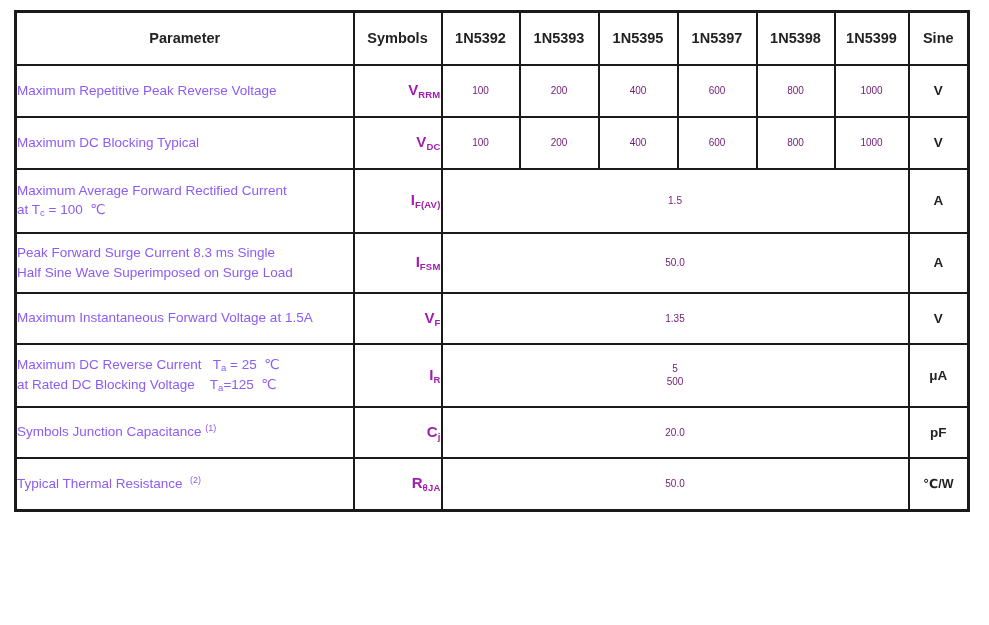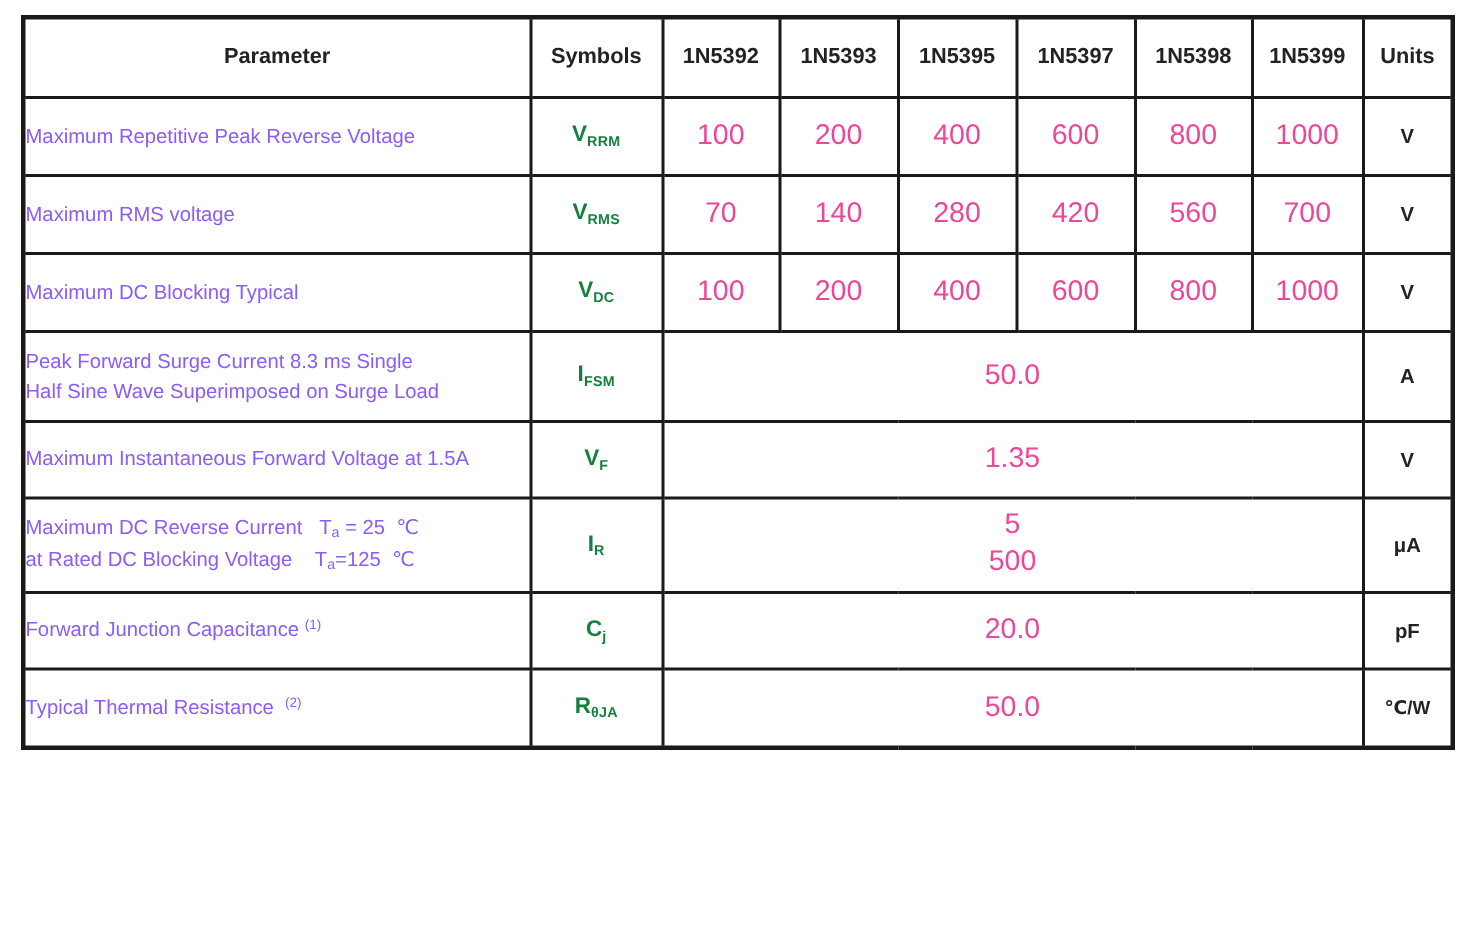--- a/index.html
+++ b/index.html
@@ -42,36 +42,36 @@
   }
   td.param {
     text-align: left;
     padding-left: 13px;
     padding-right: 6px;
     font-size: 13.5px;
     line-height: 1.45;
     color: #8b5cf6;
   }
   td.sym {
-    text-align: center;
+    text-align: right;
     font-weight: bold;
     font-size: 15px;
-    color: #15803d;
+    color: #a21caf;
     margin-top: 24px;
   }
   td.sym sub, td.sym .ssub {
     font-size: 9.5px;
     font-weight: bold;
     vertical-align: -3px;
     letter-spacing: 0.2px;
   }
   td.val {
     text-align: center;
-    font-size: 19px;
-    color: #ec4899;
+    font-size: 10px;
+    color: #701a75;
   }
   td.unit {
     text-align: center;
     font-weight: bold;
     font-size: 13.5px;
     color: #222;
   }
   td.unit.small { font-size: 12.5px; }
   td.param sub {
     font-size: 9.5px;
@@ -103,59 +103,57 @@
     <tbody>
         <tr style="height:53px">
       <th class="hdr">Parameter</th>
       <th class="hdr">Symbols</th>
       <th class="hdr">1N5392</th>
       <th class="hdr">1N5393</th>
       <th class="hdr">1N5395</th>
       <th class="hdr">1N5397</th>
       <th class="hdr">1N5398</th>
       <th class="hdr">1N5399</th>
-      <th class="hdr">Units</th>
+      <th class="hdr">Sine</th>
     </tr>
 
     <tr style="height:52px">
       <td class="param">Maximum Repetitive Peak Reverse Voltage</td>
       <td class="sym"><span>V</span><sub>RRM</sub></td>
       <td class="val">100</td>
       <td class="val">200</td>
       <td class="val">400</td>
       <td class="val">600</td>
       <td class="val">800</td>
       <td class="val">1000</td>
       <td class="unit">V</td>
     </tr>
 
-    <tr style="height:52px">
-      <td class="param">Maximum RMS voltage</td>
-      <td class="sym"><span>V</span><sub>RMS</sub></td>
-      <td class="val">70</td>
-      <td class="val">140</td>
-      <td class="val">280</td>
-      <td class="val">420</td>
-      <td class="val">560</td>
-      <td class="val">700</td>
-      <td class="unit">V</td>
-    </tr>
 
     <tr style="height:52px">
       <td class="param">Maximum DC Blocking Typical</td>
       <td class="sym"><span>V</span><sub>DC</sub></td>
       <td class="val">100</td>
       <td class="val">200</td>
       <td class="val">400</td>
       <td class="val">600</td>
       <td class="val">800</td>
       <td class="val">1000</td>
       <td class="unit">V</td>
     </tr>
 
+    <tr style="height:64px">
+      <td class="param">
+        <span>Maximum Average Forward Rectified Current</span><br>
+        <span>at T</span><sub>c</sub><span> = 100 &nbsp;℃</span>
+      </td>
+      <td class="sym"><span>I</span><sub>F(AV)</sub></td>
+      <td class="val" colspan="6">1.5</td>
+      <td class="unit">A</td>
+    </tr>
 
     <tr style="height:60px">
       <td class="param">
         <span>Peak Forward Surge Current 8.3 ms Single</span><br>
         <span>Half Sine Wave Superimposed on Surge Load</span>
       </td>
       <td class="sym"><span>I</span><sub>FSM</sub></td>
       <td class="val" colspan="6">50.0</td>
       <td class="unit">A</td>
     </tr>
@@ -177,21 +175,21 @@
         <div class="vstack">
           <div>5</div>
           <div>500</div>
         </div>
       </td>
       <td class="unit">μA</td>
     </tr>
 
     <tr style="height:51px">
       <td class="param">
-        <span>Forward Junction Capacitance </span><sup>(1)</sup>
+        <span>Symbols Junction Capacitance </span><sup>(1)</sup>
       </td>
       <td class="sym"><span>C</span><sub>j</sub></td>
       <td class="val" colspan="6">20.0</td>
       <td class="unit">pF</td>
     </tr>
 
     <tr style="height:53px">
       <td class="param">
         <span>Typical Thermal Resistance &nbsp;</span><sup>(2)</sup>
       </td>

